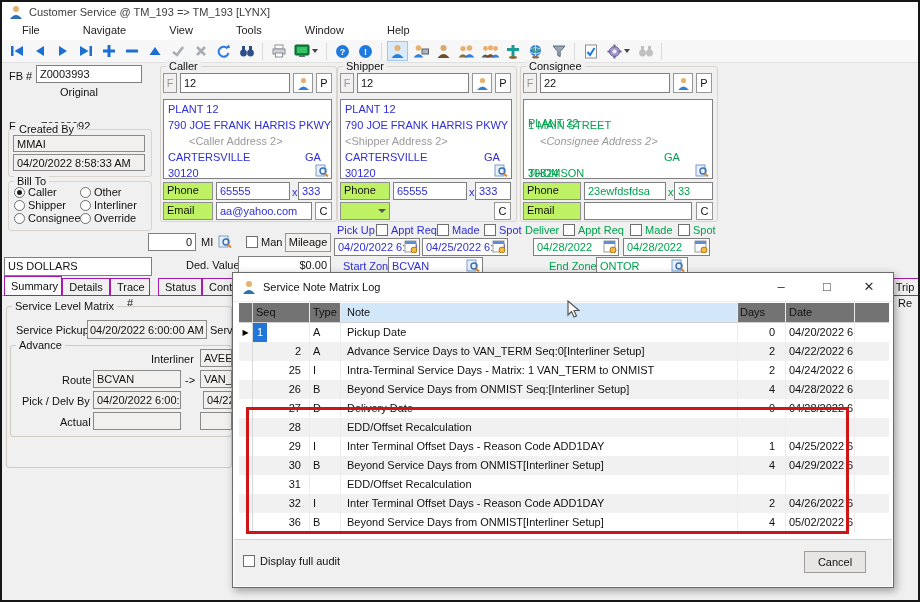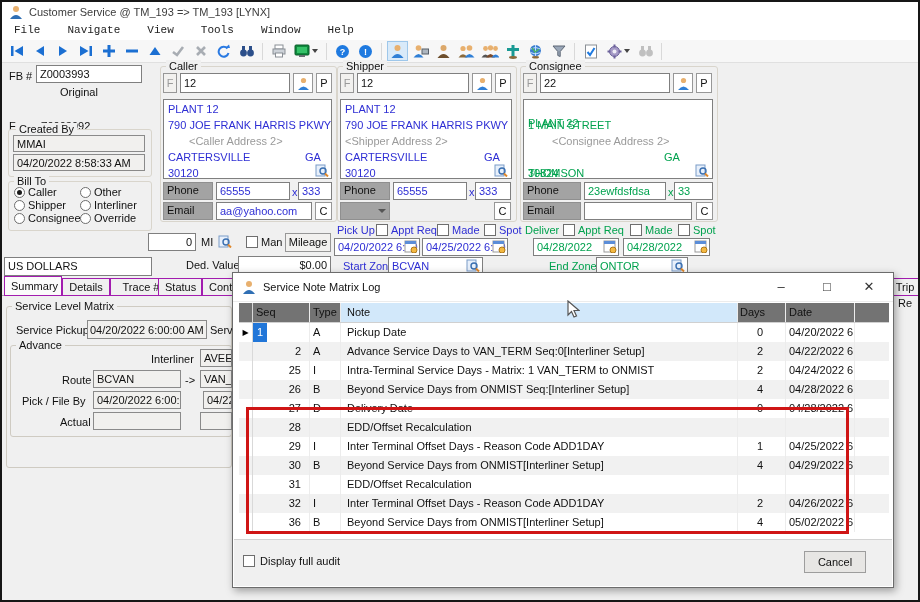--- a/index.html
+++ b/index.html
@@ -8,31 +8,31 @@
   .frame{position:absolute;inset:0;border:2px solid #161616;pointer-events:none;z-index:90;}
   .t{position:absolute;white-space:nowrap;}
   .blue{color:#2e2ed4;} .green{color:#00a24e;} .ghost{color:#9a9a9a;}
   .txt{position:absolute;background:#fff;border:1px solid #7f7f7f;box-sizing:border-box;
        padding:1px 3px;overflow:hidden;white-space:nowrap;font-size:11px;line-height:14px;}
   .ro{background:#f1f0ee;border:1px solid #8a8a8a;}
   .btn{position:absolute;background:#f2f1ef;border:1px solid #979797;box-sizing:border-box;
        text-align:center;overflow:hidden;}
   .grp{position:absolute;border:1px solid #d9d5cc;border-radius:3px;}
   .grplbl{position:absolute;background:#f0f0f0;padding:0 3px;white-space:nowrap;}
-  .combo{position:absolute;background:#a3a3a3;border:1px solid #8f8f8f;box-sizing:border-box;
+  .combo{position:absolute;background:#bef264;border:1px solid #8f8f8f;box-sizing:border-box;
          padding:1px 3px;overflow:hidden;}
   .carr{position:absolute;right:3px;top:6px;width:0;height:0;border-left:4px solid transparent;
         border-right:4px solid transparent;border-top:4px solid #555;}
   .chk{position:absolute;width:12px;height:12px;background:#fff;border:1px solid #6e6e6e;box-sizing:border-box;}
   .radio{position:absolute;width:11px;height:11px;background:#fff;border:1px solid #6e6e6e;border-radius:50%;box-sizing:border-box;}
   .radio.sel::after{content:"";position:absolute;left:2px;top:2px;width:5px;height:5px;border-radius:50%;background:#1a1a1a;}
   
   .titlebar{position:absolute;left:2px;top:2px;right:2px;height:19px;background:#fff;}
   .menubar{position:absolute;left:2px;top:21px;right:2px;height:19px;background:#fff;}
-  .menubar span{display:inline-block;padding:3px 12px;color:#222;font-family:Liberation Mono, monospace;}
+  .menubar span{display:inline-block;padding:3px 20px;color:#222;}
   .toolbar{position:absolute;left:2px;top:40px;right:2px;height:22px;background:#f7f7f7;
            border-bottom:1px solid #e0e0e0;display:flex;align-items:center;padding-left:4px;gap:2px;}
   .tbtn{width:21px;height:20px;display:flex;align-items:center;justify-content:center;flex:0 0 auto;}
   .tbtn.sel{background:#d9eaf9;border:1px solid #9ec7ea;box-sizing:border-box;}
   .tsep{width:1px;height:17px;background:#d9d9d9;margin:0 3px;flex:0 0 auto;}
   .caret{width:0;height:0;border-left:3px solid transparent;border-right:3px solid transparent;
          border-top:4px solid #444;margin-left:2px;}
   
   .tab{position:absolute;top:278px;height:18px;background:#f0f0f0;border:1px solid #a21caf;
        box-sizing:border-box;text-align:center;line-height:16px;padding:0 6px;}
@@ -45,21 +45,21 @@
   
   #grid{position:absolute;left:6px;top:30px;width:650px;height:236px;background:#fff;overflow:hidden;
         border-bottom:1px solid #d6d6d6;}
   .grow{display:flex;height:19px;line-height:19px;}
   .grow.alt{background:#f1f1f1;}
   .c{box-sizing:border-box;overflow:hidden;white-space:nowrap;border-right:1px solid #ececec;height:19px;}
   .c.sel{width:14px;text-align:center;font-size:8px;line-height:19px;color:#000;border-right:1px solid #d9d9d9;}
   .c.seq{width:57px;text-align:right;padding-right:8px;}
   .c.type{width:31px;padding-left:3px;}
   .c.note{width:397px;padding-left:6px;}
-  .c.days{width:48px;text-align:right;padding-right:22px;}
+  .c.days{width:48px;text-align:right;padding-right:10px;}
   .c.date{width:69px;padding-left:3px;}
   .c.fill{flex:1;border-right:none;}
   .ghead{border-bottom:1px solid #d0d0d0;background:#737373;}
   .ghead .c{text-align:left;color:#111;}
   .ghead .c.seq{text-align:left;padding-left:3px;}
   .ghead .c.days{text-align:left;padding-left:2px;}
   .ghead .c.note{background:#d2e8fa;}
   .selcell{display:inline-block;background:#2176d8;color:#fff;padding:0 4px;float:left;}
   #redbox{position:absolute;left:246px;top:407px;width:597px;height:121px;border:3px solid #cf1515;z-index:20;pointer-events:none;}
   .dlg-footer{position:absolute;left:1px;right:1px;bottom:1px;height:46px;background:#f0f0f0;border-top:1px solid #d2d2d2;}
@@ -372,21 +372,21 @@
   <div class="btn" style="left:673px;top:73px;width:20px;height:20px;background:#fff;">
       <svg width="13" height="13" style="margin:3px auto 0;">
         <circle cx="6.5" cy="3.5" r="2.6" fill="#e8b06e"></circle>
         <path d="M1,13 q5.5,-7 11,0z" fill="#2f7fd6"></path>
       </svg>
     </div>
   <div class="btn" style="left:696px;top:73px;width:16px;height:20px;line-height:18px;background:#fff;">P</div>
   <div class="txt" style="left:523px;top:99px;width:190px;height:80px;"></div>
   <span class="t green" style="left:528px;top:103px;margin-top:14px;">PLANT 22</span>
   <span class="t green" style="left:528px;top:119px;">1 MAIN STREET</span>
-  <span class="t ghost" style="left:552px;top:135px;">&lt;Consignee Address 2&gt;</span>
+  <span class="t ghost" style="left:540px;top:135px;font-style:italic;">&lt;Consignee Address 2&gt;</span>
   <span class="t green" style="left:528px;top:151px;margin-top:16px;">THOMSON</span>
   <span class="t green" style="left:664px;top:151px;">GA</span>
   <span class="t green" style="left:528px;top:167px;">30824</span>
   <span class="t" style="left:695px;top:164px;">
       <svg width="14" height="13">
         <rect x="1" y="1" width="9" height="11" fill="#e8f0fb" stroke="#7a9cc8"></rect>
         <circle cx="8" cy="7" r="3" stroke="#3a6fb0" fill="none" stroke-width="1.4"></circle>
         <line x1="10" y1="9.5" x2="13" y2="12.5" stroke="#e0882c" stroke-width="2"></line>
       </svg>
     </span>
@@ -475,40 +475,40 @@
     </span>
   <span class="chk" style="left:246px;top:236px;"></span>
   <span class="t" style="left:261px;top:236px;">Man</span>
   <div class="btn" style="left:285px;top:233px;width:46px;height:19px;line-height:17px;">Mileage</div>
   <span class="t" style="left:186px;top:259px;">Ded. Value</span>
   <div class="txt" style="left:238px;top:256px;width:93px;height:19px;text-align:right;">$0.00</div>
 
   <div style="position:absolute;left:2px;top:295px;width:916px;height:305px;border-top:1px solid #a8a8a8;background:#f0f0f0;"></div>
   <div class="tab active" style="left:4px;width:58px;">Summary</div>
   <div class="tab" style="left:62px;width:48px;">Details</div>
-  <div class="tab" style="left:110px;width:62px;">Trace #</div>
+  <div class="tab" style="left:110px;width:40px;">Trace #</div>
   <div class="tab" style="left:158px;width:44px;">Status</div>
   <div class="tab" style="left:202px;width:54px;">Contacts</div>
   <div class="tab" style="left:890px;width:30px;padding:0 2px;">Trip Re</div>
 
   <div class="grp" style="left:6px;top:306px;width:224px;height:160px;border-color:#cfcbc2;"></div>
   <span class="grplbl" style="left:12px;top:300px;">Service Level Matrix</span>
   <span class="t" style="left:16px;top:324px;">Service Pickup</span>
   <div class="txt ro" style="left:87px;top:320px;width:120px;height:19px;padding:2px 2px;">04/20/2022 6:00:00 AM</div>
   <span class="t" style="left:210px;top:324px;width:22px;overflow:hidden;display:inline-block;">Servi</span>
 
   <div class="grp" style="left:10px;top:345px;width:220px;height:90px;border-color:#cfcbc2;"></div>
   <span class="grplbl" style="left:16px;top:339px;">Advance</span>
   <span class="t" style="left:151px;top:353px;">Interliner</span>
   <div class="txt ro" style="left:200px;top:349px;width:32px;height:18px;">AVEEX</div>
   <span class="t" style="left:62px;top:374px;">Route</span>
   <div class="txt ro" style="left:93px;top:370px;width:88px;height:18px;">BCVAN</div>
   <span class="t" style="left:185px;top:374px;">-&gt;</span>
   <div class="txt ro" style="left:200px;top:370px;width:32px;height:18px;">VAN_T</div>
-  <span class="t" style="left:22px;top:395px;">Pick / File By</span>
+  <span class="t" style="left:22px;top:395px;">Pick / Delv By</span>
   <div class="txt ro" style="left:93px;top:391px;width:88px;height:18px;">04/20/2022 6:00:0(</div>
   <div class="txt ro" style="left:203px;top:391px;width:29px;height:18px;">04/22,</div>
   <span class="t" style="left:60px;top:416px;">Actual</span>
   <div class="txt ro" style="left:93px;top:412px;width:88px;height:18px;"></div>
   <div class="txt ro" style="left:200px;top:412px;width:32px;height:18px;"></div>
 
   <div id="dialog">
     <div class="dlg-title">
       <span class="t" style="left:9px;top:7px;">
         <svg width="14" height="14">

